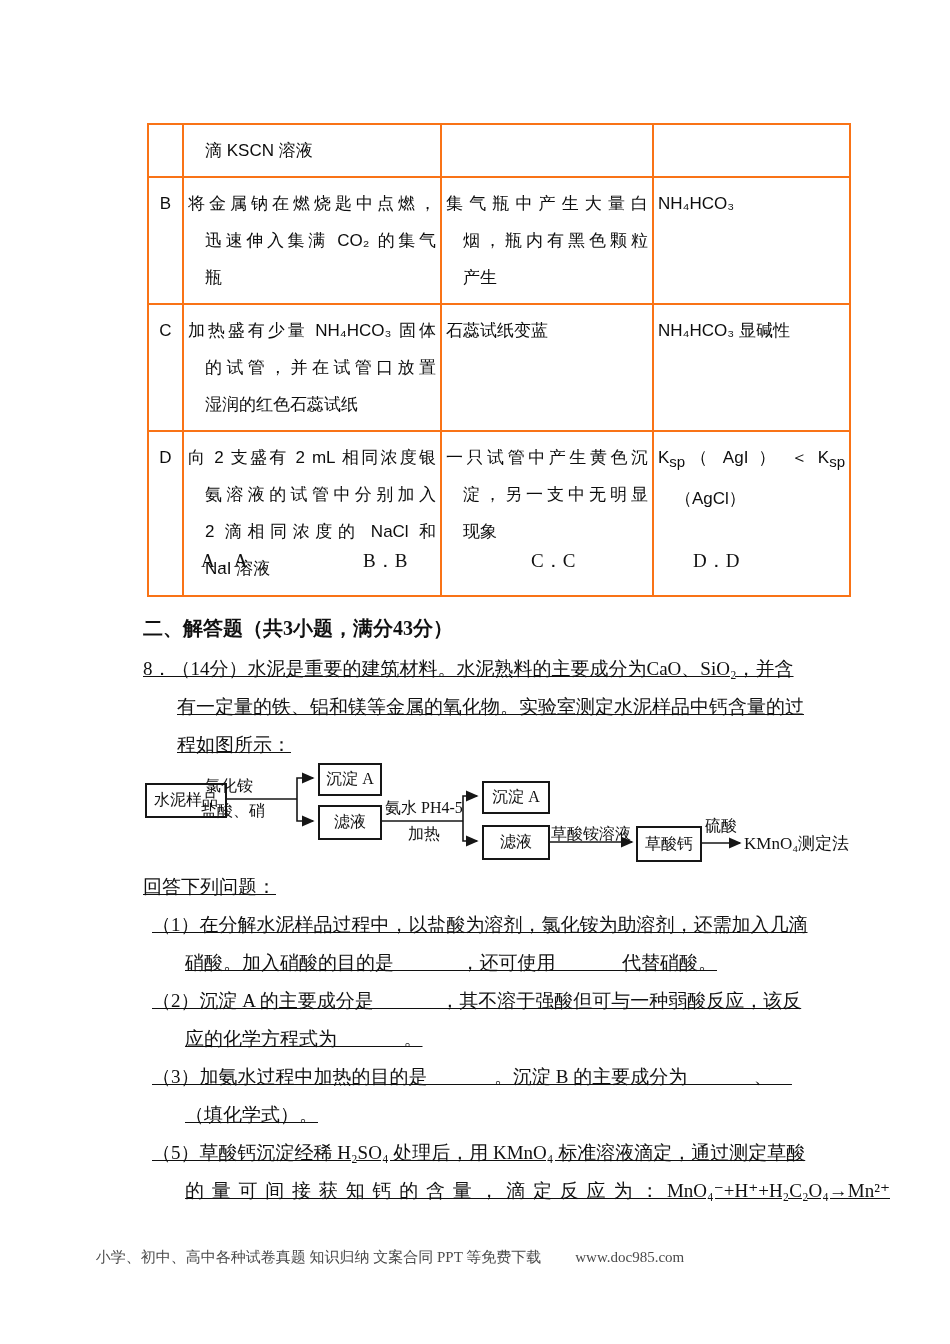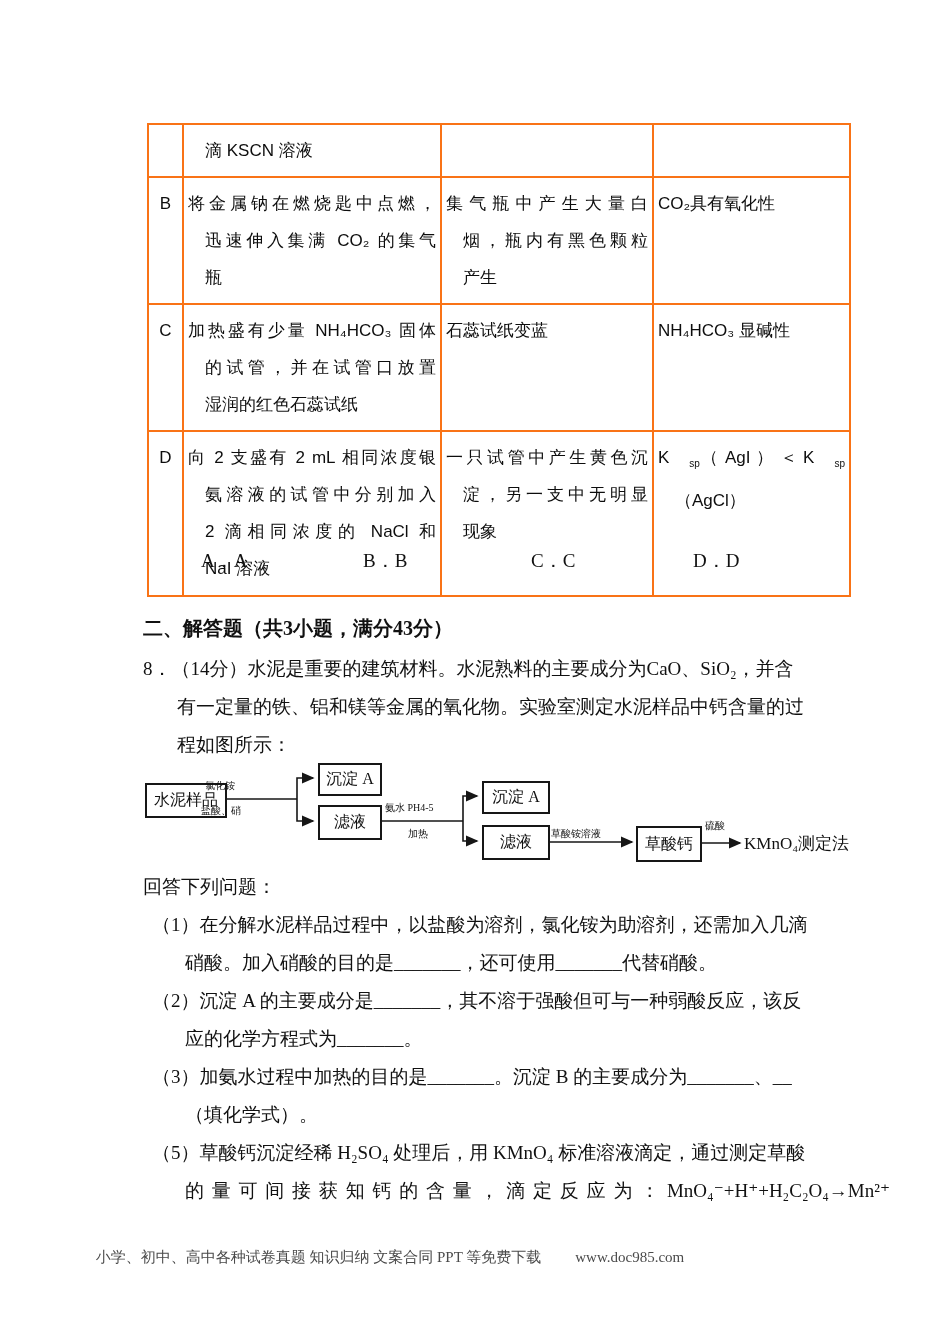--- a/index.html
+++ b/index.html
@@ -9,48 +9,48 @@
   
   table.exp{position:absolute;left:147px;top:123px;border-collapse:collapse;table-layout:fixed;
             font-family:"Liberation Sans","DejaVu Sans",sans-serif;font-size:17px;color:#0d0d0d;}
   table.exp td{border:2px solid #f97316;vertical-align:top;padding:7px 4px;}
   td.lcol{width:25px;text-align:center;line-height:37px;padding:1px 0;}
   td.c2{width:248px;} td.c3{width:202px;} td.c4{width:187px;}
   .ln{line-height:37px;white-space:nowrap;}
   .jl{text-align:justify;text-align-last:justify;white-space:normal;}
   .ind{margin-left:17px;}
   tr.ra td{height:37px;} tr.rb td{height:111px;} tr.rc td{height:109px;} tr.rd td{height:149px;}
-  sub.sp{font-size:10px;margin-left:20px;}
+  sub.sp{font-size:15px;}
 
   
   .optline{position:absolute;top:546px;left:0;width:950px;height:30px;line-height:30px;font-size:19px;}
   .opt{position:absolute;margin-left:31px;}
   .o-a{left:170px;} .o-b{left:332px;} .o-c{left:500px;} .o-d{left:662px;}
 
   .sechead{position:absolute;left:143px;top:613px;font-size:20px;font-weight:bold;line-height:30px;}
 
-  .bodyblock{position:absolute;left:143px;width:707px;font-size:19px;}
+  .bodyblock{position:absolute;left:143px;width:707px;font-size:19px;text-decoration:underline;}
   .bline{line-height:38px;white-space:nowrap;}
   .ind34{padding-left:34px;}
   .p1{padding-left:9px;} .p2{padding-left:42px;}
   .q8{top:650px;} .qblock{top:868px;}
   .stretch{white-space:normal;text-align:justify;text-align-last:justify;width:705px;}
 
   
   .diagram{position:absolute;left:145px;top:757px;width:720px;height:112px;font-size:16px;}
   .diagram svg{position:absolute;left:0;top:0;}
   .dbox{position:absolute;border:2px solid #161616;background:#fff;text-align:right;
         display:flex;align-items:center;justify-content:center;white-space:nowrap;}
   .b-sample{left:0px;top:26px;width:78px;height:31px;}
   .b-prec1{left:173px;top:6px;width:60px;height:29px;}
   .b-filt1{left:173px;top:48px;width:60px;height:31px;}
   .b-prec2{left:337px;top:24px;width:64px;height:29px;}
   .b-filt2{left:337px;top:68px;width:64px;height:31px;}
   .b-oxal{left:491px;top:69px;width:62px;height:32px;}
-  .dlabel{position:absolute;font-size:10px;line-height:16px;white-space:nowrap;}
+  .dlabel{position:absolute;font-size:16px;line-height:16px;white-space:nowrap;}
   .l-nh4cl{left:60px;top:21px;}
   .l-hcl{left:56px;top:46px;}
   .l-ammonia{left:240px;top:43px;}
   .l-heat{left:263px;top:69px;}
   .l-amox{left:406px;top:69px;}
   .l-h2so4{left:560px;top:61px;}
   .l-kmno4{position:absolute;left:599px;top:75px;font-size:17px;white-space:nowrap;}
 
   
   .footer{position:absolute;left:0;top:1246px;width:780px;text-align:center;
@@ -79,21 +79,21 @@
         <div class="ln jl">将金属钠在燃烧匙中点燃，</div>
         <div class="ln jl ind">迅速伸入集满 CO₂ 的集气</div>
         <div class="ln ind">瓶</div>
       </td>
       <td class="c3">
         <div class="ln jl">集气瓶中产生大量白</div>
         <div class="ln jl ind">烟，瓶内有黑色颗粒</div>
         <div class="ln ind">产生</div>
       </td>
       <td class="c4">
-        <div class="ln">CO₂具有氧化性</div>
+        <div class="ln">NH₄HCO₃</div>
       </td>
     </tr>
 
     <tr class="rc">
       <td class="lcol">C</td>
       <td class="c2">
         <div class="ln jl">加热盛有少量 NH₄HCO₃ 固体</div>
         <div class="ln jl ind">的试管，并在试管口放置</div>
         <div class="ln ind">湿润的红色石蕊试纸</div>
       </td>

